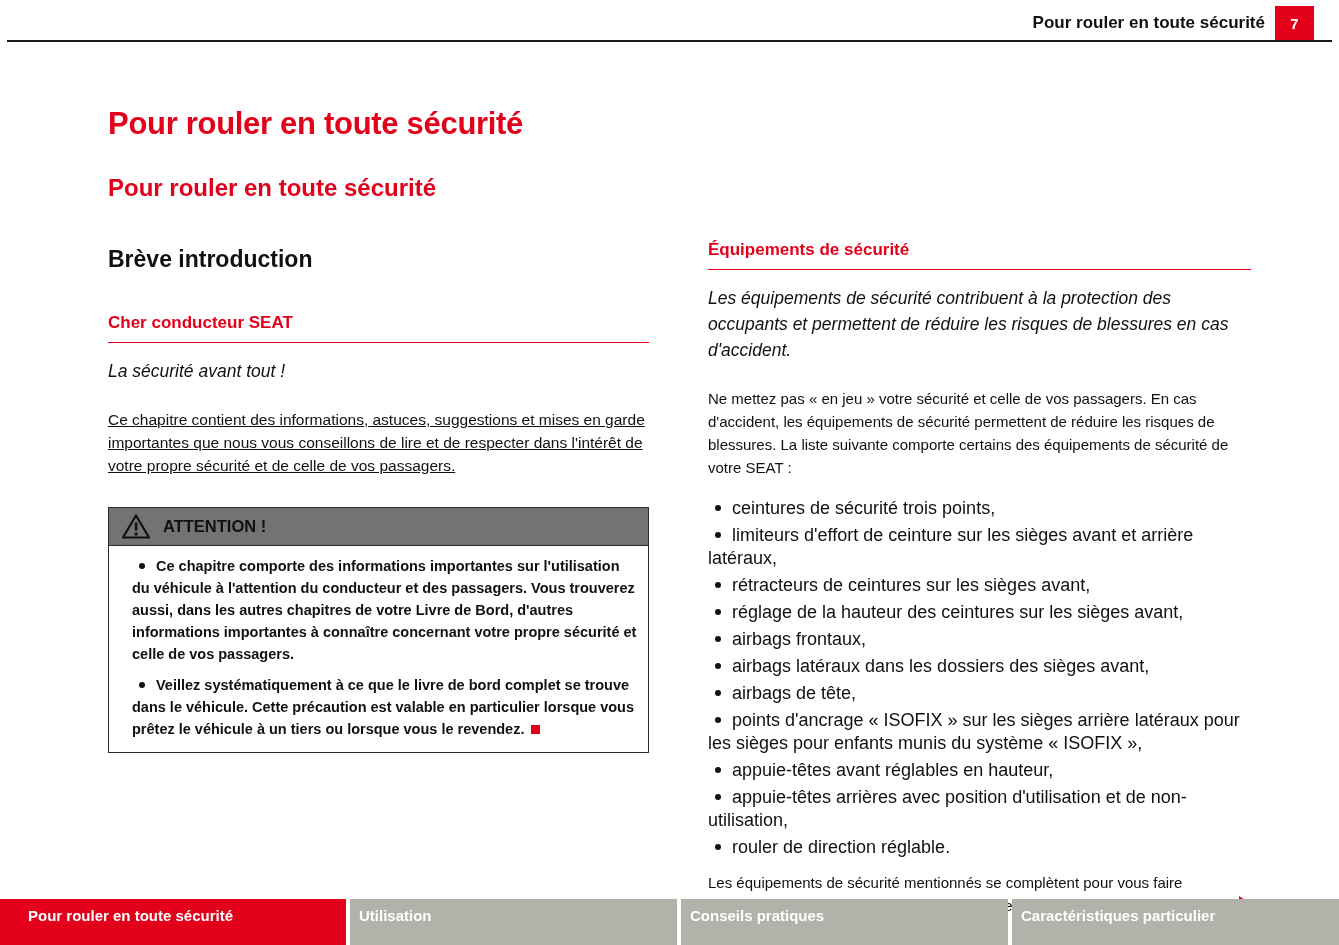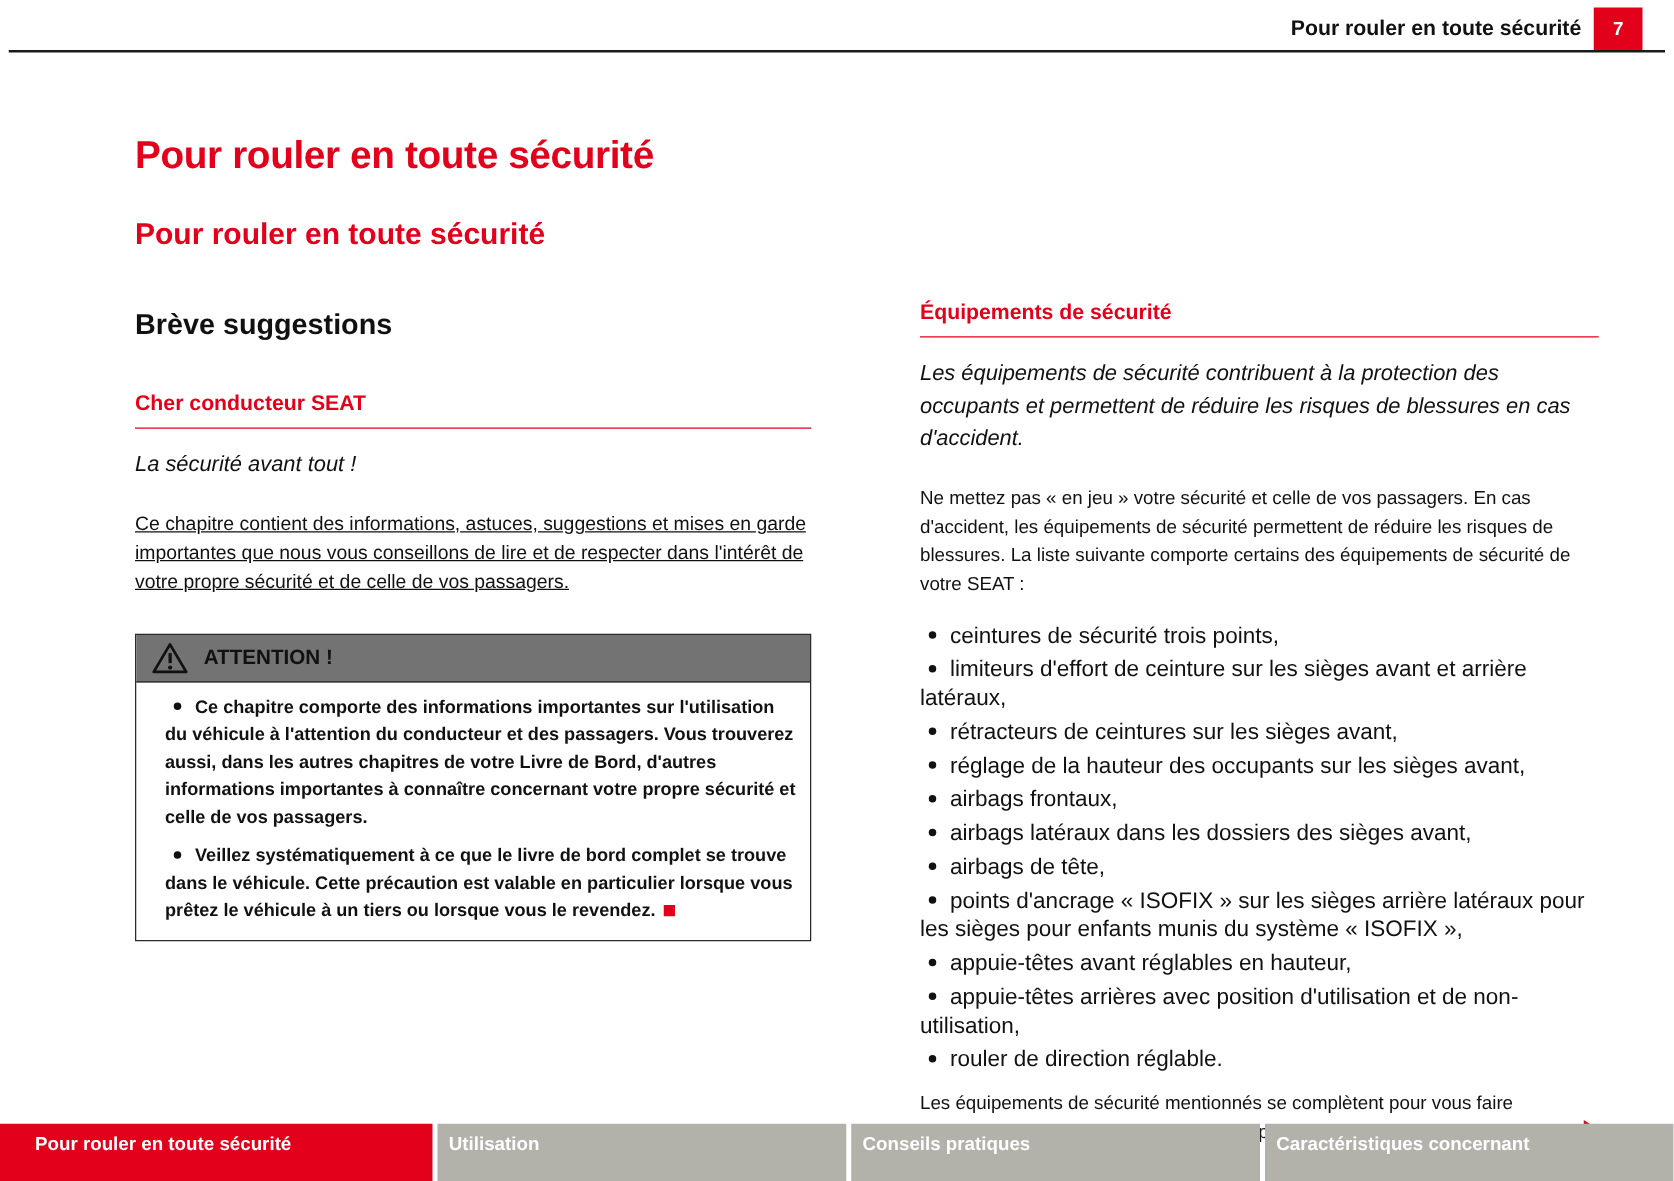--- a/index.html
+++ b/index.html
@@ -9,21 +9,21 @@
 
   
   .header-title { position:absolute; top:13px; right:74px; font-size:17px; font-weight:bold; color:#111; }
   .page-badge { position:absolute; top:6px; right:25px; width:39px; height:34px;
                 background:var(--accent-red,#e2001a); color:#fff; font-weight:bold; font-size:15px;
                 display:flex; align-items:center; justify-content:center; }
   .header-rule { position:absolute; top:40px; left:7px; right:7px; height:2px; background:#1a1a1a; }
 
   
   .col-left  { position:absolute; left:108px; top:106px; width:541px; }
-  .col-right { position:absolute; left:736px; top:240px; width:543px; }
+  .col-right { position:absolute; left:708px; top:240px; width:543px; }
 
   .main-title { font-size:31px; color:var(--accent-red,#e2001a); font-weight:bold; margin-bottom:32px; letter-spacing:-0.3px; }
   .chapter-subtitle { font-size:24px; color:var(--accent-red,#e2001a); font-weight:bold; margin-bottom:44px; }
   .section-title { font-size:23px; color:#111; font-weight:bold; margin-bottom:40px; }
   .ruled-heading { font-size:17px; font-weight:bold; color:var(--accent-red,#e2001a);
                    padding-bottom:9px; border-bottom:1px solid var(--accent-red,#e2001a); }
   .lead { font-style:italic; font-size:17.5px; line-height:26px; margin:15px 0 24px; }
   .para { font-size:15.5px; line-height:23px; margin-bottom:18px; }
   .col-left .para { margin-bottom:30px;text-decoration:underline; }
   .col-right .para { font-size:15px; }
@@ -63,21 +63,21 @@
 
 <div class="page">
 
   <div class="header-title">Pour rouler en toute sécurité</div>
   <div class="page-badge">7</div>
   <div class="header-rule"></div>
 
   <div class="col-left">
     <div class="main-title">Pour rouler en toute sécurité</div>
     <div class="chapter-subtitle">Pour rouler en toute sécurité</div>
-    <div class="section-title">Brève suggestions</div>
+    <div class="section-title">Brève introduction</div>
     <div class="ruled-heading">Cher conducteur SEAT</div>
     <div class="lead">La sécurité avant tout !</div>
     <div class="para">Ce chapitre contient des informations, astuces, suggestions et mises en garde importantes que nous vous conseillons de lire et de respecter dans l'intérêt de votre propre sécurité et de celle de vos passagers.</div>
 
     <div class="warning-box">
       <div class="warning-head">
         <svg class="warning-icon-svg" width="30" height="27" viewBox="0 0 30 27" aria-hidden="true">
           <path d="M15 2.5 L28 24.5 L2 24.5 Z" fill="none" stroke="#111" stroke-width="2.2" stroke-linejoin="round"></path>
           <rect x="13.8" y="9.5" width="2.6" height="8" fill="#111"></rect>
           <circle cx="15.1" cy="21" r="1.7" fill="#111"></circle>
@@ -97,21 +97,21 @@
     <div class="para">Ne mettez pas « en jeu » votre sécurité et celle de vos passagers. En cas d'accident, les équipements de sécurité permettent de réduire les risques de blessures. La liste suivante comporte certains des équipements de sécurité de votre SEAT :</div>
 
     <div class="bullet-list">
 
         <div class="bullet-item"><span class="dot"></span><span>ceintures de sécurité trois points,</span></div>
 
         <div class="bullet-item"><span class="dot"></span><span>limiteurs d'effort de ceinture sur les sièges avant et arrière latéraux,</span></div>
 
         <div class="bullet-item"><span class="dot"></span><span>rétracteurs de ceintures sur les sièges avant,</span></div>
 
-        <div class="bullet-item"><span class="dot"></span><span>réglage de la hauteur des occupants sur les sièges avant,</span></div>
+        <div class="bullet-item"><span class="dot"></span><span>réglage de la hauteur des ceintures sur les sièges avant,</span></div>
 
         <div class="bullet-item"><span class="dot"></span><span>airbags frontaux,</span></div>
 
         <div class="bullet-item"><span class="dot"></span><span>airbags latéraux dans les dossiers des sièges avant,</span></div>
 
         <div class="bullet-item"><span class="dot"></span><span>airbags de tête,</span></div>
 
 
         <div class="bullet-item"><span class="dot"></span><span>points d'ancrage « ISOFIX » sur les sièges arrière latéraux pour les sièges pour enfants munis du système « ISOFIX »,</span></div>
 
@@ -129,16 +129,16 @@
   </div>
 
   <div class="footer">
 
       <div class="footer-tab active"><span>Pour rouler en toute sécurité</span></div>
 
       <div class="footer-tab"><span>Utilisation</span></div>
 
       <div class="footer-tab"><span>Conseils pratiques</span></div>
 
-      <div class="footer-tab"><span>Caractéristiques concernant</span></div>
+      <div class="footer-tab"><span>Caractéristiques particulier</span></div>
     </div>
 
 </div>
 
 </body></html>

